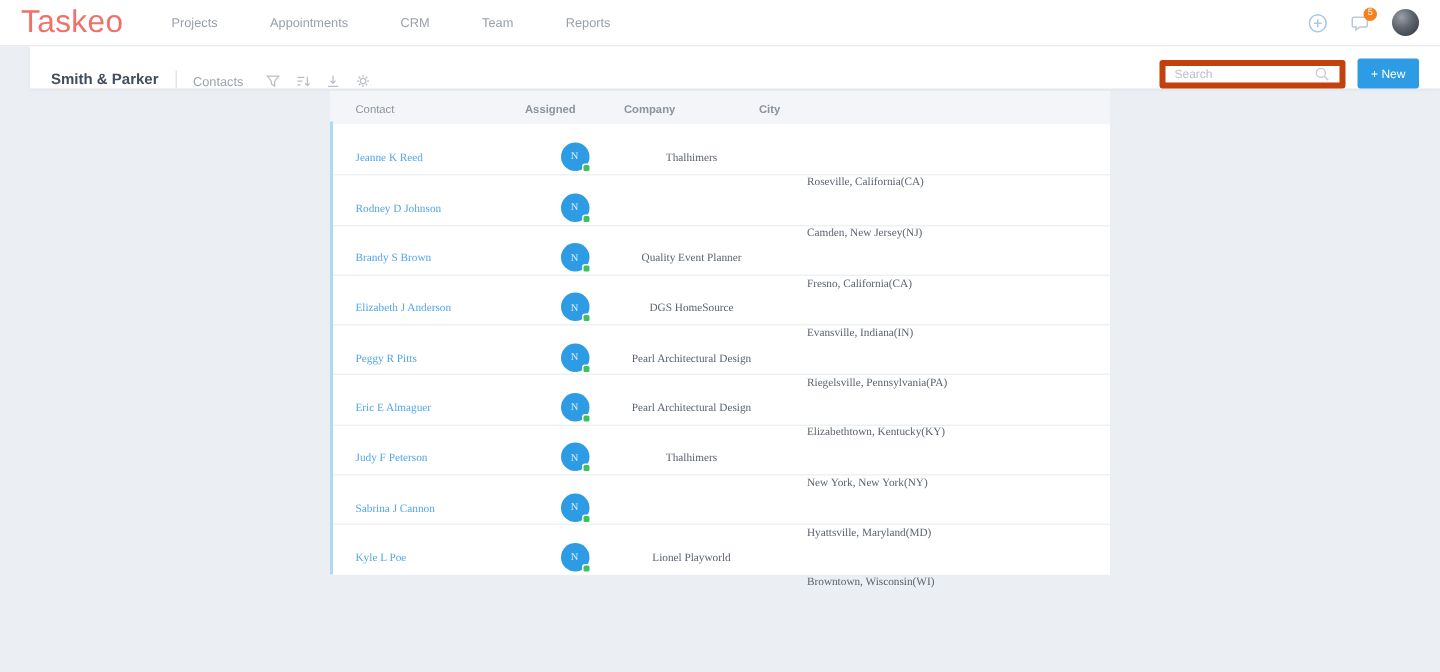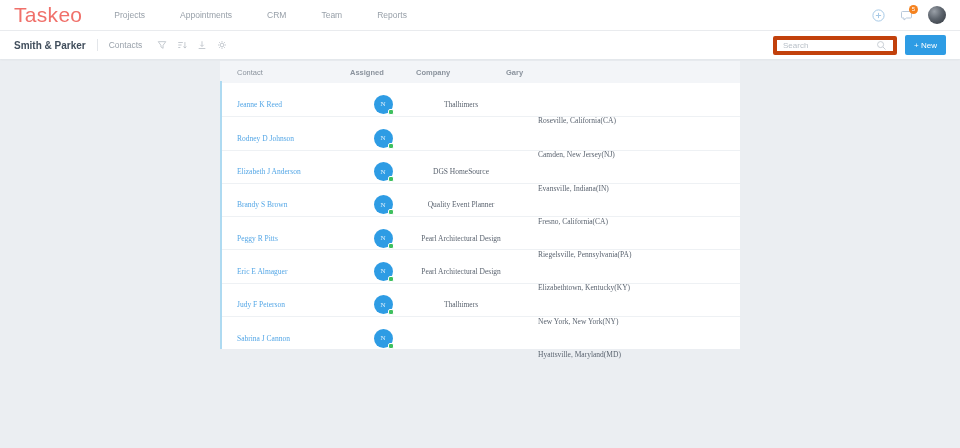--- a/index.html
+++ b/index.html
@@ -15,22 +15,22 @@
   .top-right { margin-left:auto; display:flex; align-items:center; gap:15px; }
   .icon-btn { display:inline-flex; position:relative; cursor:pointer; }
   .badge { position:absolute; top:-4px; right:-5px; min-width:9px; height:9px;
     background:#f5821f; color:#fff; font-size:6px; line-height:9px; text-align:center;
     border-radius:50%; padding:0 1px; }
   .avatar { width:18px; height:18px; border-radius:50%;
     background:radial-gradient(circle at 35% 30%, #9aa0a8 0%, #5d646d 45%, #2e333a 100%);
     cursor:pointer; }
 
   
-  .toolbar { height:28px; background:#fff; display:flex; align-items:center;
-    padding:0 14px; box-shadow:0 1px 2px rgba(40,50,60,.05); }
+  .toolbar { height:28px; background:#fff; display:flex; align-items:flex-end;
+    padding:0 14px; box-shadow:0 1px 2px rgba(40,50,60,.05);margin-left:20px; }
   .account { font-size:10px; font-weight:700; color:#414e5c; }
   .vdivider { width:1px; height:12px; background:#e3e6ea; margin:0 11px; }
   .view-label { font-size:8.5px; color:#9aa2ab; margin-right:15px; cursor:pointer; }
   .tool-icons { display:flex; gap:10px; align-items:center; }
   .tool-icons .icon-btn svg { display:block; }
   .tb-right { margin-left:auto; display:flex; align-items:center; gap:8px; }
   .searchbox { width:124px; height:19px; border:4px solid #c2410c; border-radius:2px;
     display:flex; align-items:center; padding:0 6px; background:#fff; }
   .searchbox input { flex:1; border:none; outline:none; font-size:8px; color:#6b7480;
     font-family:"Liberation Sans", sans-serif; min-width:0; }
@@ -154,21 +154,21 @@
 
 <main class="content">
 
 
   <div class="table">
     <div class="accent-edge"></div>
     <div class="thead">
       <span class="th-contact">Contact</span>
       <span class="th-assigned">Assigned</span>
       <span class="th-company">Company</span>
-      <span class="th-city">Gary</span>
+      <span class="th-city">City</span>
     </div>
     <div class="tbody">
   <div class="tr">
     <span class="td td-contact"><a>Jeanne K Reed</a></span>
     <span class="td td-assigned">
       <span class="av">
         <span class="av-letter">N</span>
         <span class="av-dot"></span>
       </span>
     </span>
@@ -183,44 +183,44 @@
         <span class="av-letter">N</span>
         <span class="av-dot"></span>
       </span>
     </span>
     <span class="td td-company"></span>
     <span class="td td-city">Camden, New Jersey(NJ)</span>
   </div>
 
 
   <div class="tr">
+    <span class="td td-contact"><a>Brandy S Brown</a></span>
+    <span class="td td-assigned">
+      <span class="av">
+        <span class="av-letter">N</span>
+        <span class="av-dot"></span>
+      </span>
+    </span>
+    <span class="td td-company">Quality Event Planner</span>
+    <span class="td td-city">Fresno, California(CA)</span>
+  </div>
+
+  <div class="tr">
     <span class="td td-contact"><a>Elizabeth J Anderson</a></span>
     <span class="td td-assigned">
       <span class="av">
         <span class="av-letter">N</span>
         <span class="av-dot"></span>
       </span>
     </span>
     <span class="td td-company">DGS HomeSource</span>
     <span class="td td-city">Evansville, Indiana(IN)</span>
   </div>
 
   <div class="tr">
-    <span class="td td-contact"><a>Brandy S Brown</a></span>
-    <span class="td td-assigned">
-      <span class="av">
-        <span class="av-letter">N</span>
-        <span class="av-dot"></span>
-      </span>
-    </span>
-    <span class="td td-company">Quality Event Planner</span>
-    <span class="td td-city">Fresno, California(CA)</span>
-  </div>
-
-  <div class="tr">
     <span class="td td-contact"><a>Peggy R Pitts</a></span>
     <span class="td td-assigned">
       <span class="av">
         <span class="av-letter">N</span>
         <span class="av-dot"></span>
       </span>
     </span>
     <span class="td td-company">Pearl Architectural Design</span>
     <span class="td td-city">Riegelsville, Pennsylvania(PA)</span>
   </div>
@@ -254,16 +254,27 @@
     <span class="td td-assigned">
       <span class="av">
         <span class="av-letter">N</span>
         <span class="av-dot"></span>
       </span>
     </span>
     <span class="td td-company"></span>
     <span class="td td-city">Hyattsville, Maryland(MD)</span>
   </div>
 
+  <div class="tr">
+    <span class="td td-contact"><a>Kyle L Poe</a></span>
+    <span class="td td-assigned">
+      <span class="av">
+        <span class="av-letter">N</span>
+        <span class="av-dot"></span>
+      </span>
+    </span>
+    <span class="td td-company">Lionel Playworld</span>
+    <span class="td td-city">Browntown, Wisconsin(WI)</span>
+  </div>
 </div>
   </div>
 
 </main>
 
 </body></html>

